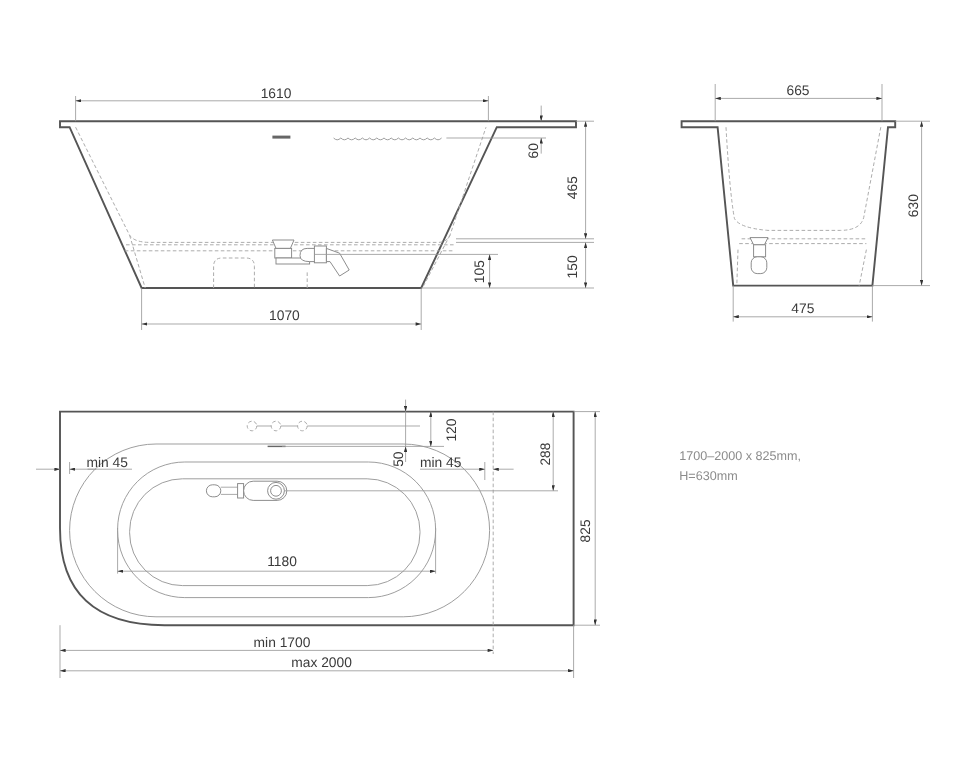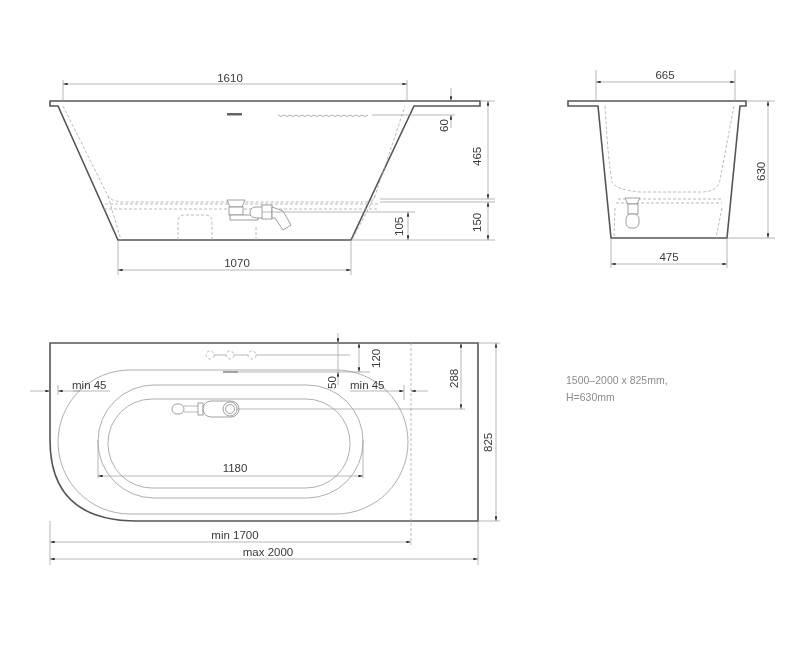--- a/index.html
+++ b/index.html
@@ -171,15 +171,15 @@
     <text class="lbl" transform="translate(336,389) rotate(-90)">50</text>
     <text class="lbl" transform="translate(458,388) rotate(-90)">288</text>
     <text class="lbl" x="235" y="472" text-anchor="middle">1180</text>
     <text class="lbl" transform="translate(492,452) rotate(-90)">825</text>
     <text class="lbl" x="235" y="539" text-anchor="middle">min 1700</text>
     <text class="lbl" x="268" y="556" text-anchor="middle">max 2000</text>
   </g>
 </svg>
 
 <div class="note">
-  <div>1500–2000 x 825mm,</div>
+  <div>1700–2000 x 825mm,</div>
   <div>H=630mm</div>
 </div>
 
 </body></html>

